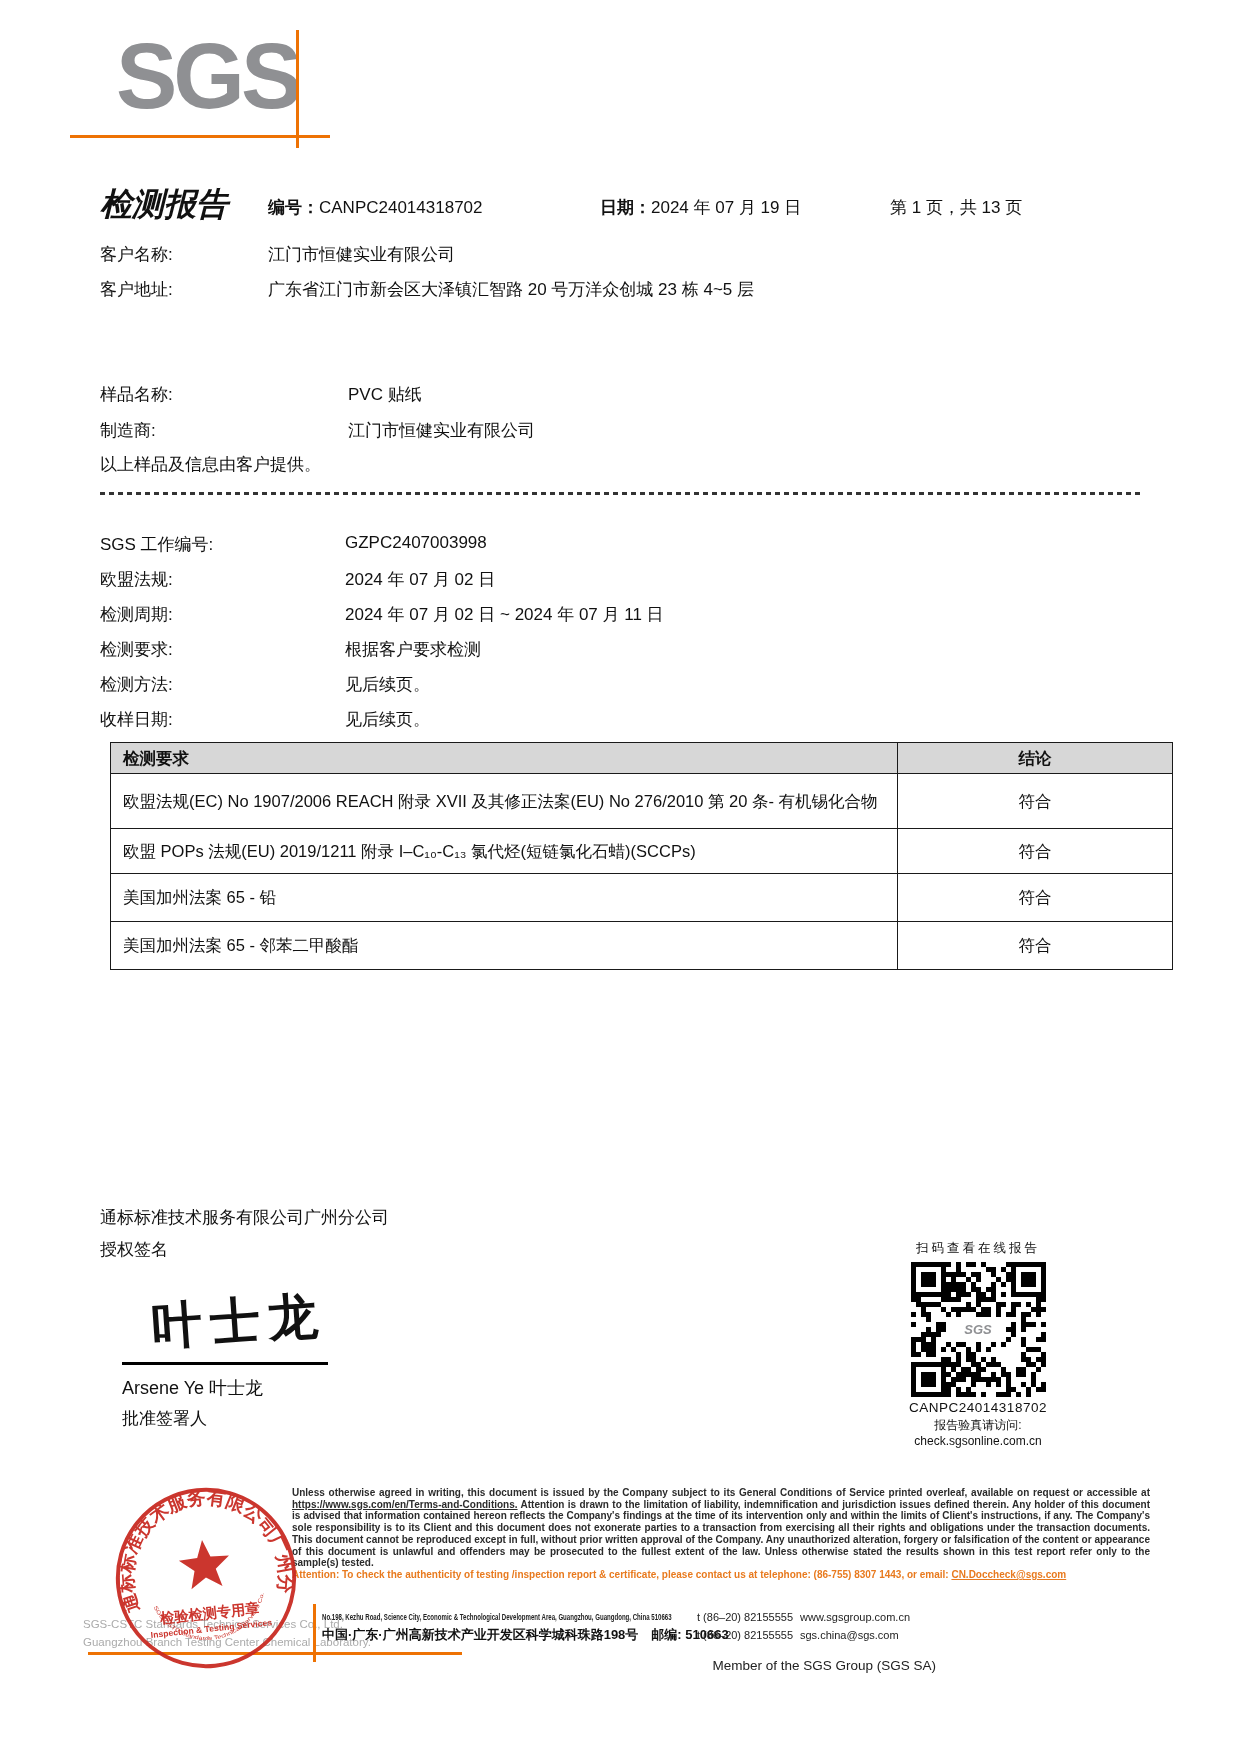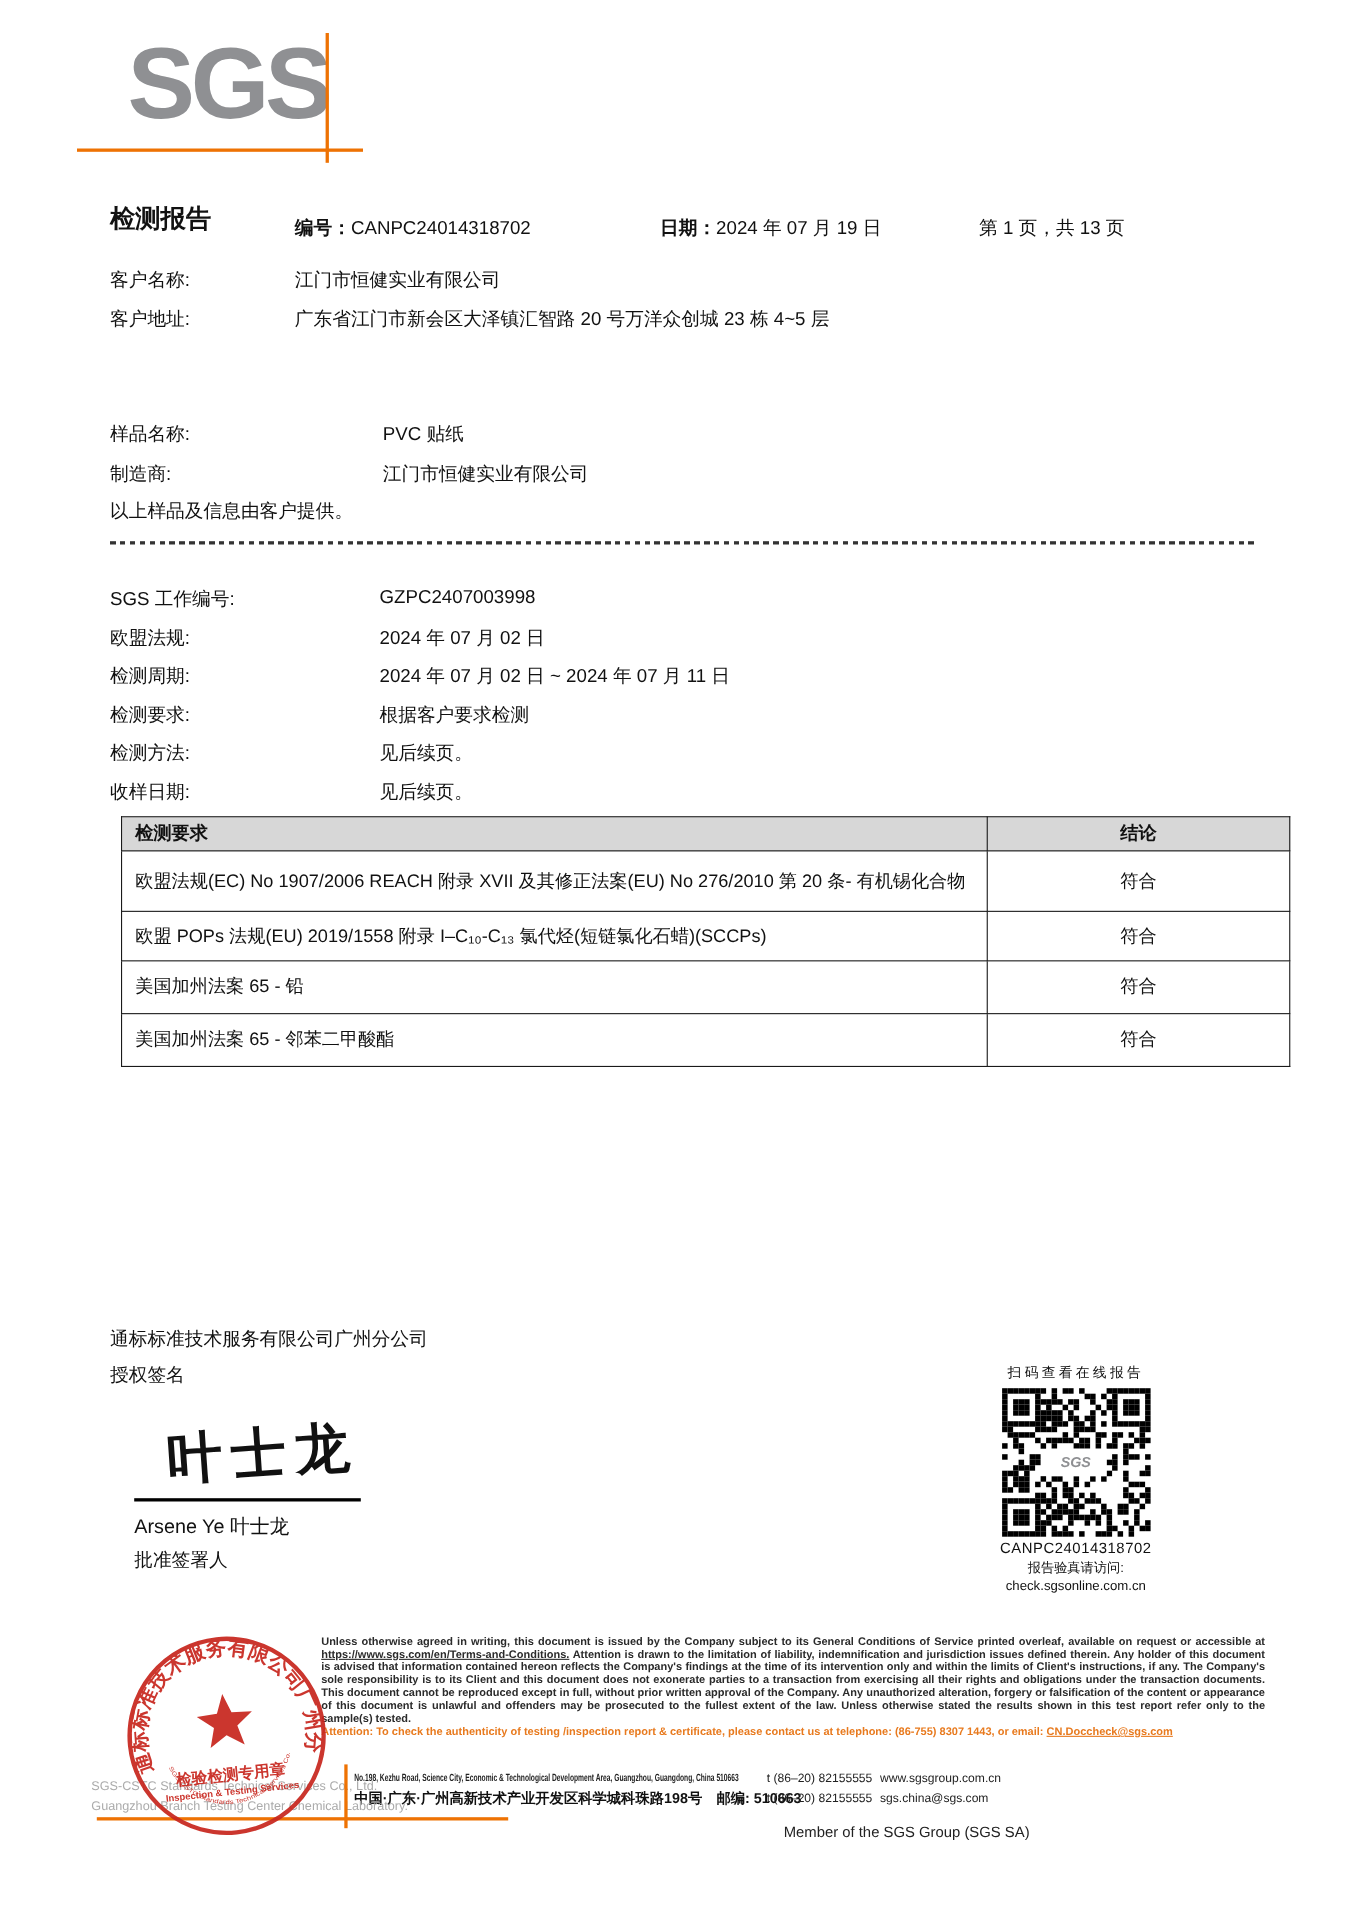--- a/index.html
+++ b/index.html
@@ -6,21 +6,21 @@
   .page{
     position:relative;width:1240px;height:1754px;margin:0 auto;background:#fff;
     font-family:"Liberation Sans","DejaVu Sans",sans-serif;color:#111;overflow:hidden;
   }
   
   .logo-text{position:absolute;left:116px;top:30px;font-size:92px;font-weight:bold;
     color:#8f9093;letter-spacing:-4px;line-height:1;}
   .logo-hline{position:absolute;left:70px;top:135px;width:260px;height:3px;background:#ee7203;}
   .logo-vline{position:absolute;left:296px;top:30px;width:3px;height:118px;background:#ee7203;}
   
-  .title{position:absolute;left:100px;top:183px;font-size:23px;font-weight:bold;}
+  .title{position:absolute;left:100px;top:183px;font-size:32px;font-weight:bold;font-style:italic;}
   .meta{position:absolute;top:196px;font-size:17px;}
   .meta b{font-weight:bold;}
   .m-number{left:268px;} .m-date{left:600px;} .m-pages{left:890px;}
   
   .inforow{position:absolute;left:100px;font-size:17px;white-space:nowrap;}
   .inforow .lab{display:inline-block;}
   .v268 .val{position:absolute;left:168px;white-space:nowrap;}
   .v348 .val{position:absolute;left:248px;white-space:nowrap;}
   .v345 .val{position:absolute;left:245px;white-space:nowrap;}
   .dash-sep{position:absolute;left:100px;top:492px;width:1042px;height:3px;
@@ -143,21 +143,21 @@
         <th class="col-req">检测要求</th>
         <th class="col-con">结论</th>
       </tr>
     </thead>
     <tbody>
       <tr class="h2">
         <td class="col-req">欧盟法规(EC) No 1907/2006 REACH 附录 XVII 及其修正法案(EU) No 276/2010 第 20 条- 有机锡化合物</td>
         <td class="col-con">符合</td>
       </tr>
       <tr class="h1a">
-        <td class="col-req">欧盟 POPs 法规(EU) 2019/1558 附录 I–C₁₀-C₁₃ 氯代烃(短链氯化石蜡)(SCCPs)</td>
+        <td class="col-req">欧盟 POPs 法规(EU) 2019/1211 附录 I–C₁₀-C₁₃ 氯代烃(短链氯化石蜡)(SCCPs)</td>
         <td class="col-con">符合</td>
       </tr>
       <tr class="h1">
         <td class="col-req">美国加州法案 65 - 铅</td>
         <td class="col-con">符合</td>
       </tr>
       <tr class="h1">
         <td class="col-req">美国加州法案 65 - 邻苯二甲酸酯</td>
         <td class="col-con">符合</td>
       </tr>

